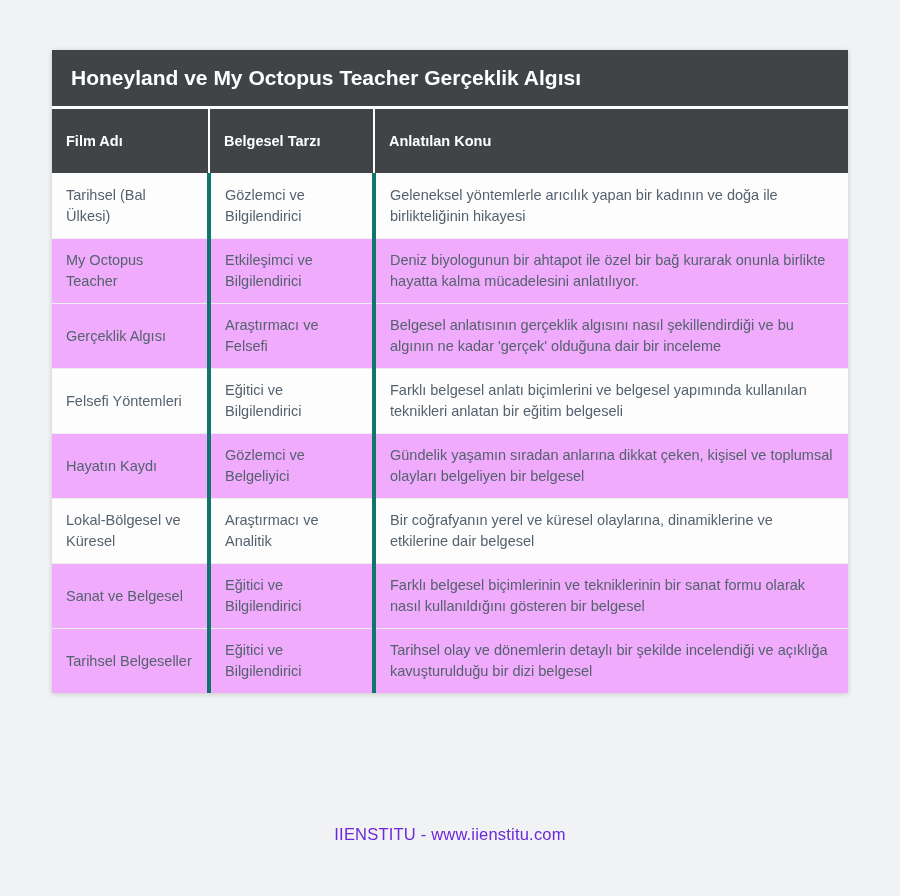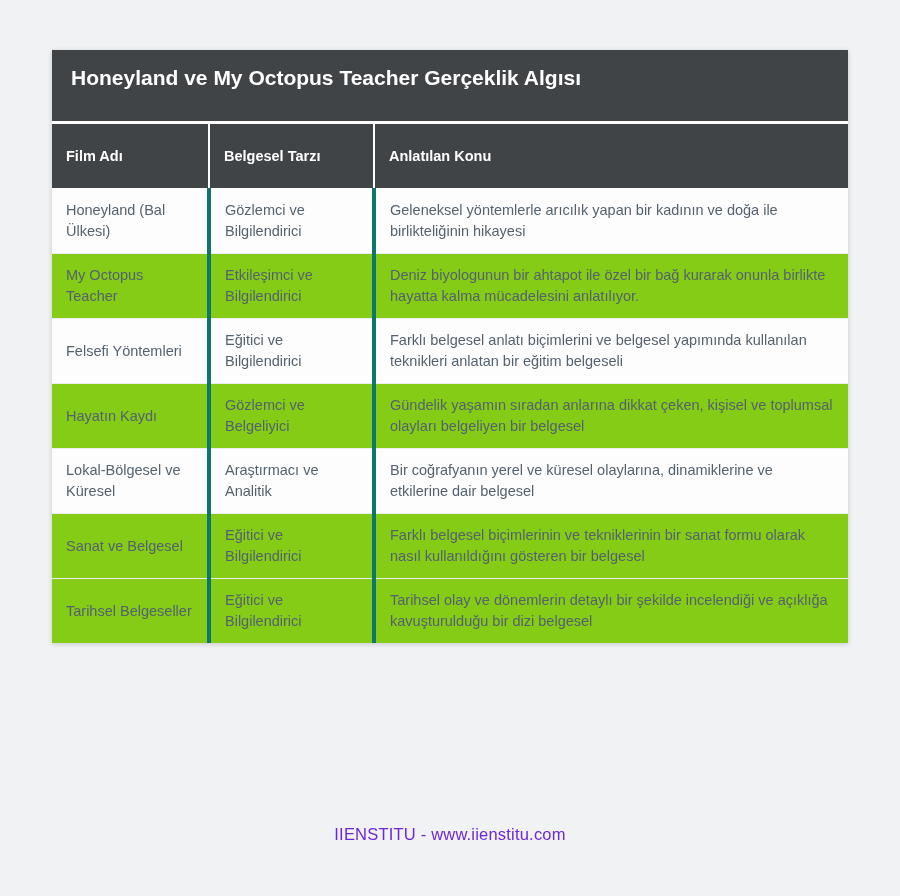--- a/index.html
+++ b/index.html
@@ -16,21 +16,21 @@
     width: 796px;
     box-shadow: 0 1px 5px rgba(0,0,0,0.18);
     background: #fdfdfd;
   }
   .card-title {
     background: #414447;
     color: #ffffff;
     font-weight: bold;
     font-size: 21px;
     line-height: 1.3;
-    padding: 14px 19px 30px 19px;
+    padding: 14px 19px 15px 19px;
     border-bottom: 3px solid #fdfdfd;
   }
   table {
     width: 100%;
     border-collapse: collapse;
     table-layout: fixed;
   }
   col.c-film  { width: 157px; }
   col.c-style { width: 165px; }
   col.c-topic { width: auto; }
@@ -53,21 +53,21 @@
     text-align: left;
     vertical-align: middle;
     padding: 10px 14px;
     height: 65px;
     border-left: 4px solid #0f766e;
     border-top: 1px solid #edeeef;
   }
   tbody td:first-child { border-left: none; }
   tbody tr:first-child td { border-top: none; }
   tbody tr.row-even { background: #fdfdfd; }
-  tbody tr.row-odd  { background: #84cc16; margin-left: 23px; }
+  tbody tr.row-odd  { background: #f0abfc; margin-left: 23px; }
   .footer {
     position: absolute;
     left: 52px; top: 825px;
     width: 796px;
     text-align: center;
     color: #6d28d9;
     font-size: 16.5px;
     letter-spacing: 0.2px;
   }
 </style>
@@ -84,28 +84,33 @@
     </colgroup>
     <thead>
       <tr>
         <th>Film Adı</th>
         <th>Belgesel Tarzı</th>
         <th>Anlatılan Konu</th>
       </tr>
     </thead>
     <tbody>
       <tr class="row-even">
-        <td>Honeyland (Bal Ülkesi)</td>
+        <td>Tarihsel (Bal Ülkesi)</td>
         <td>Gözlemci ve Bilgilendirici</td>
         <td>Geleneksel yöntemlerle arıcılık yapan bir kadının ve doğa ile birlikteliğinin hikayesi</td>
       </tr>
       <tr class="row-odd">
         <td>My Octopus Teacher</td>
         <td>Etkileşimci ve Bilgilendirici</td>
         <td>Deniz biyologunun bir ahtapot ile özel bir bağ kurarak onunla birlikte hayatta kalma mücadelesini anlatılıyor.</td>
+      </tr>
+      <tr class="row-odd">
+        <td>Gerçeklik Algısı</td>
+        <td>Araştırmacı ve Felsefi</td>
+        <td>Belgesel anlatısının gerçeklik algısını nasıl şekillendirdiği ve bu algının ne kadar 'gerçek' olduğuna dair bir inceleme</td>
       </tr>
       <tr class="row-even">
         <td>Felsefi Yöntemleri</td>
         <td>Eğitici ve Bilgilendirici</td>
         <td>Farklı belgesel anlatı biçimlerini ve belgesel yapımında kullanılan teknikleri anlatan bir eğitim belgeseli</td>
       </tr>
       <tr class="row-odd">
         <td>Hayatın Kaydı</td>
         <td>Gözlemci ve Belgeliyici</td>
         <td>Gündelik yaşamın sıradan anlarına dikkat çeken, kişisel ve toplumsal olayları belgeliyen bir belgesel</td>

